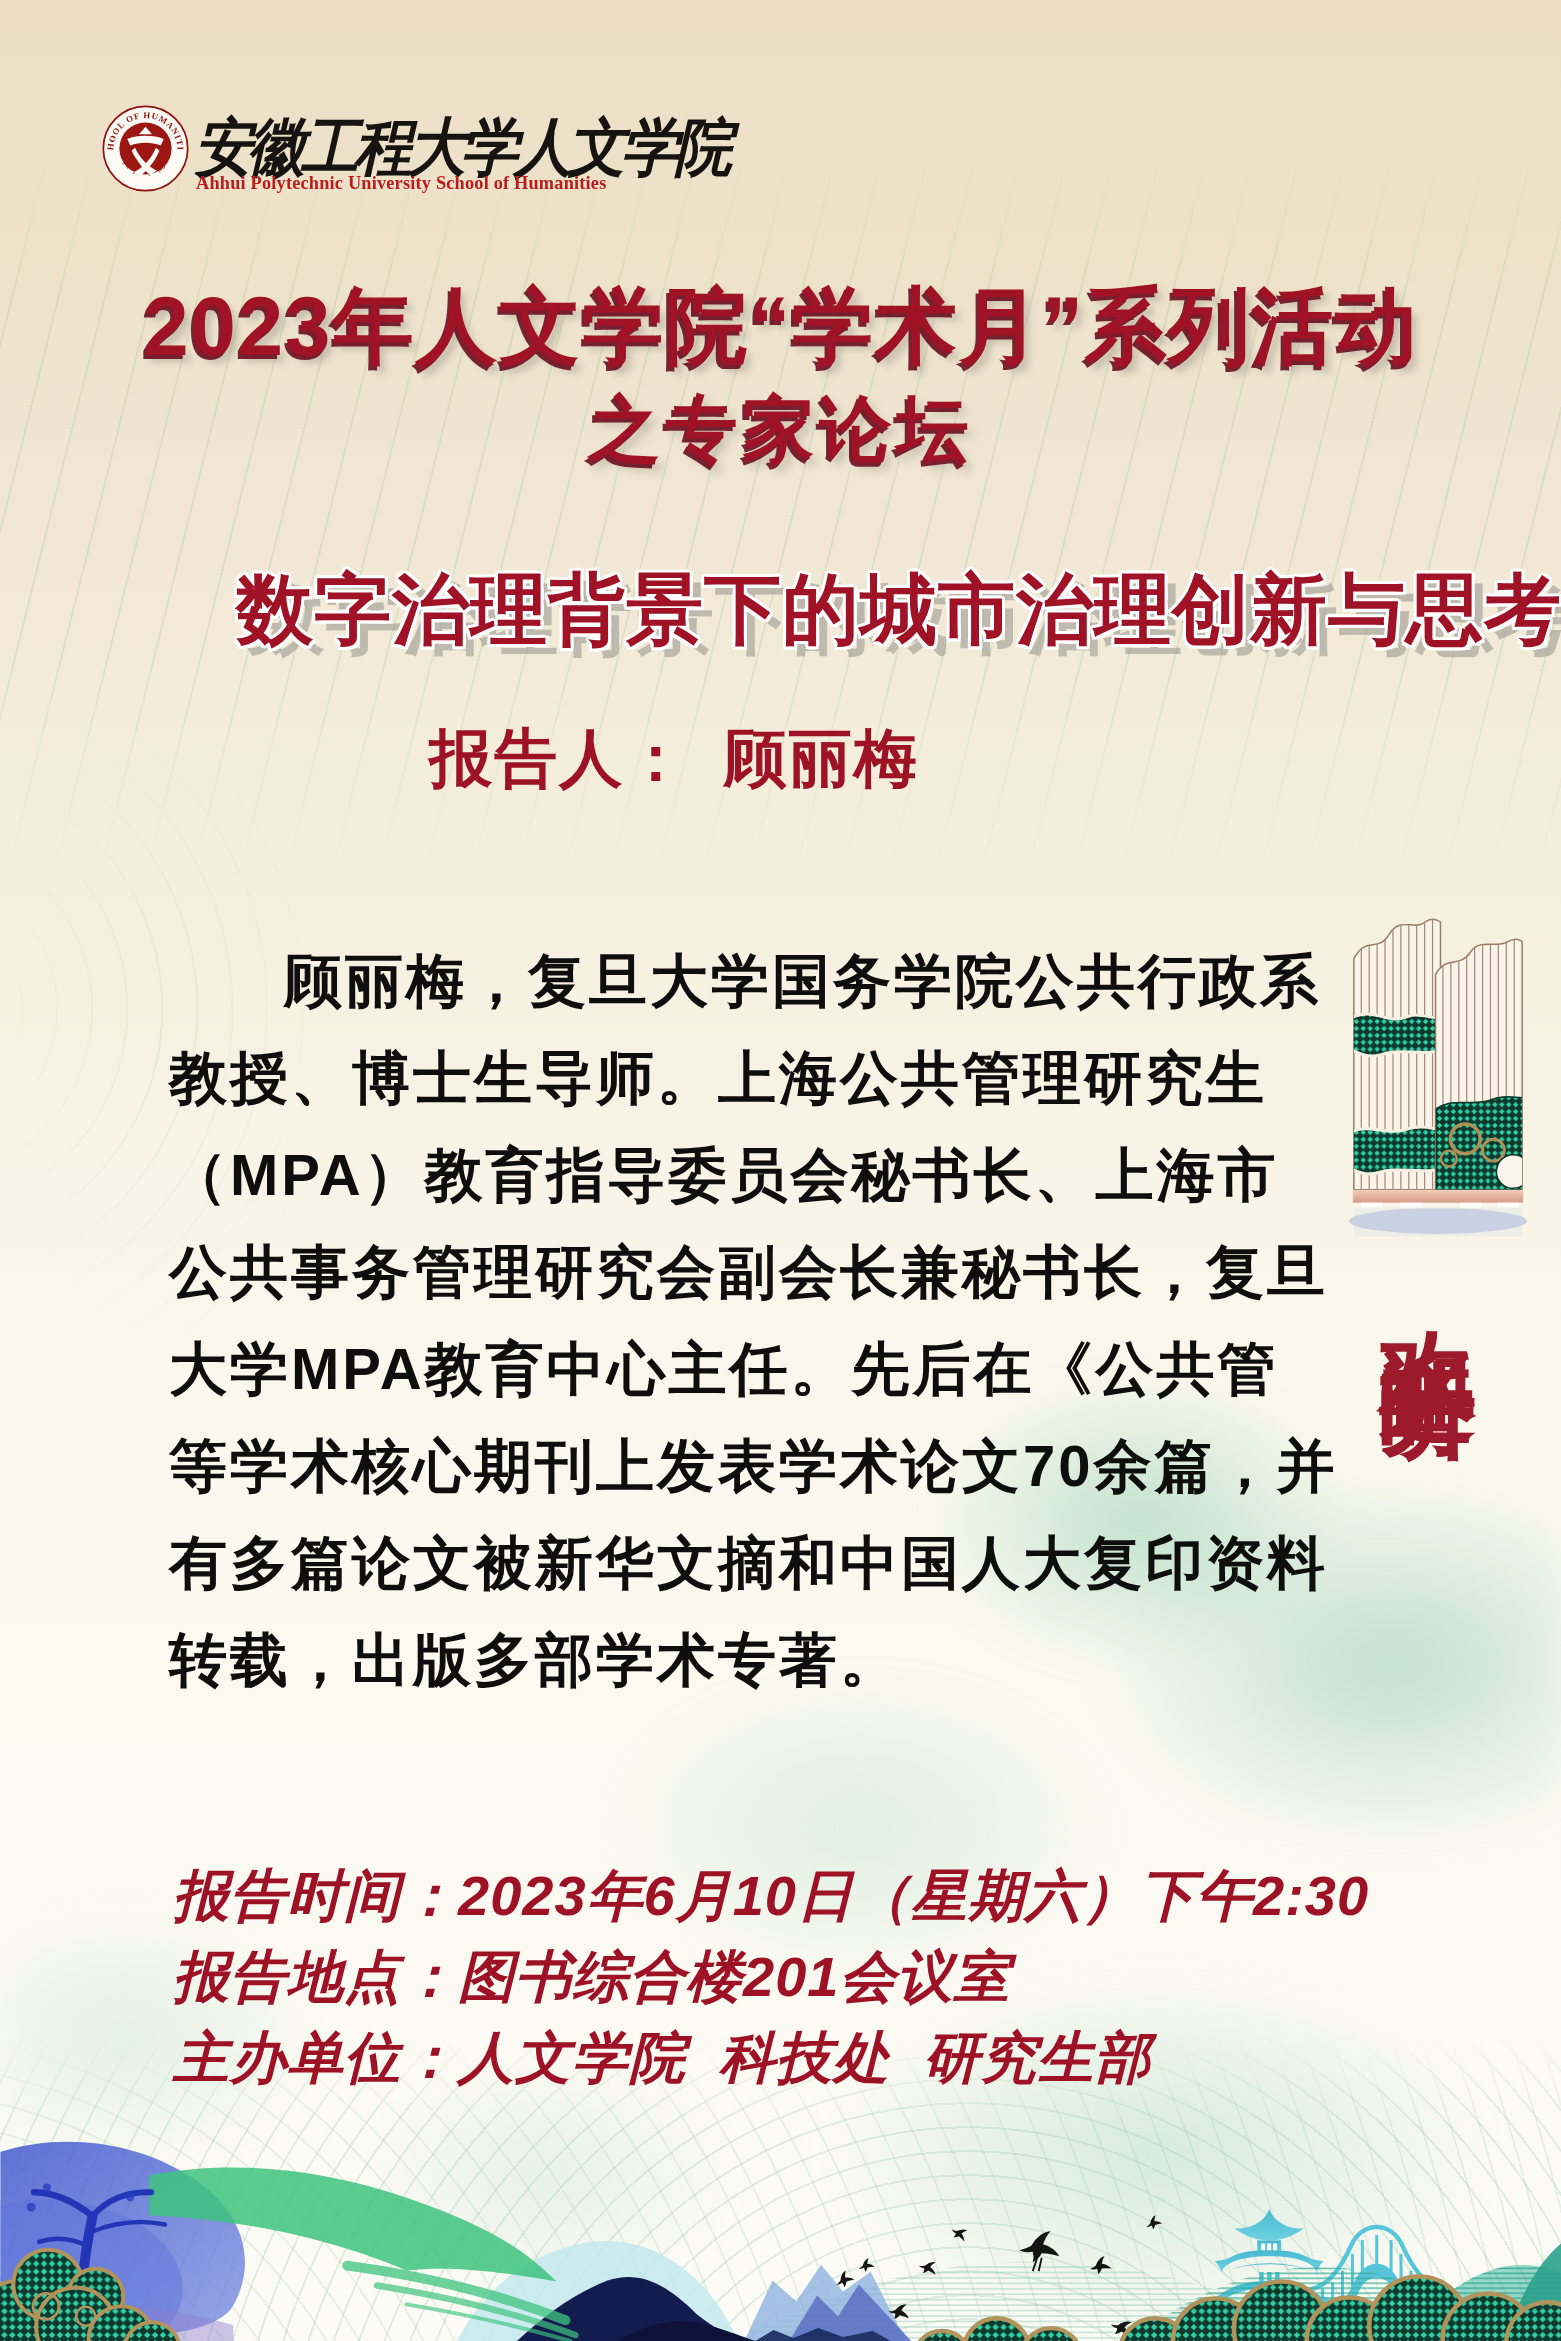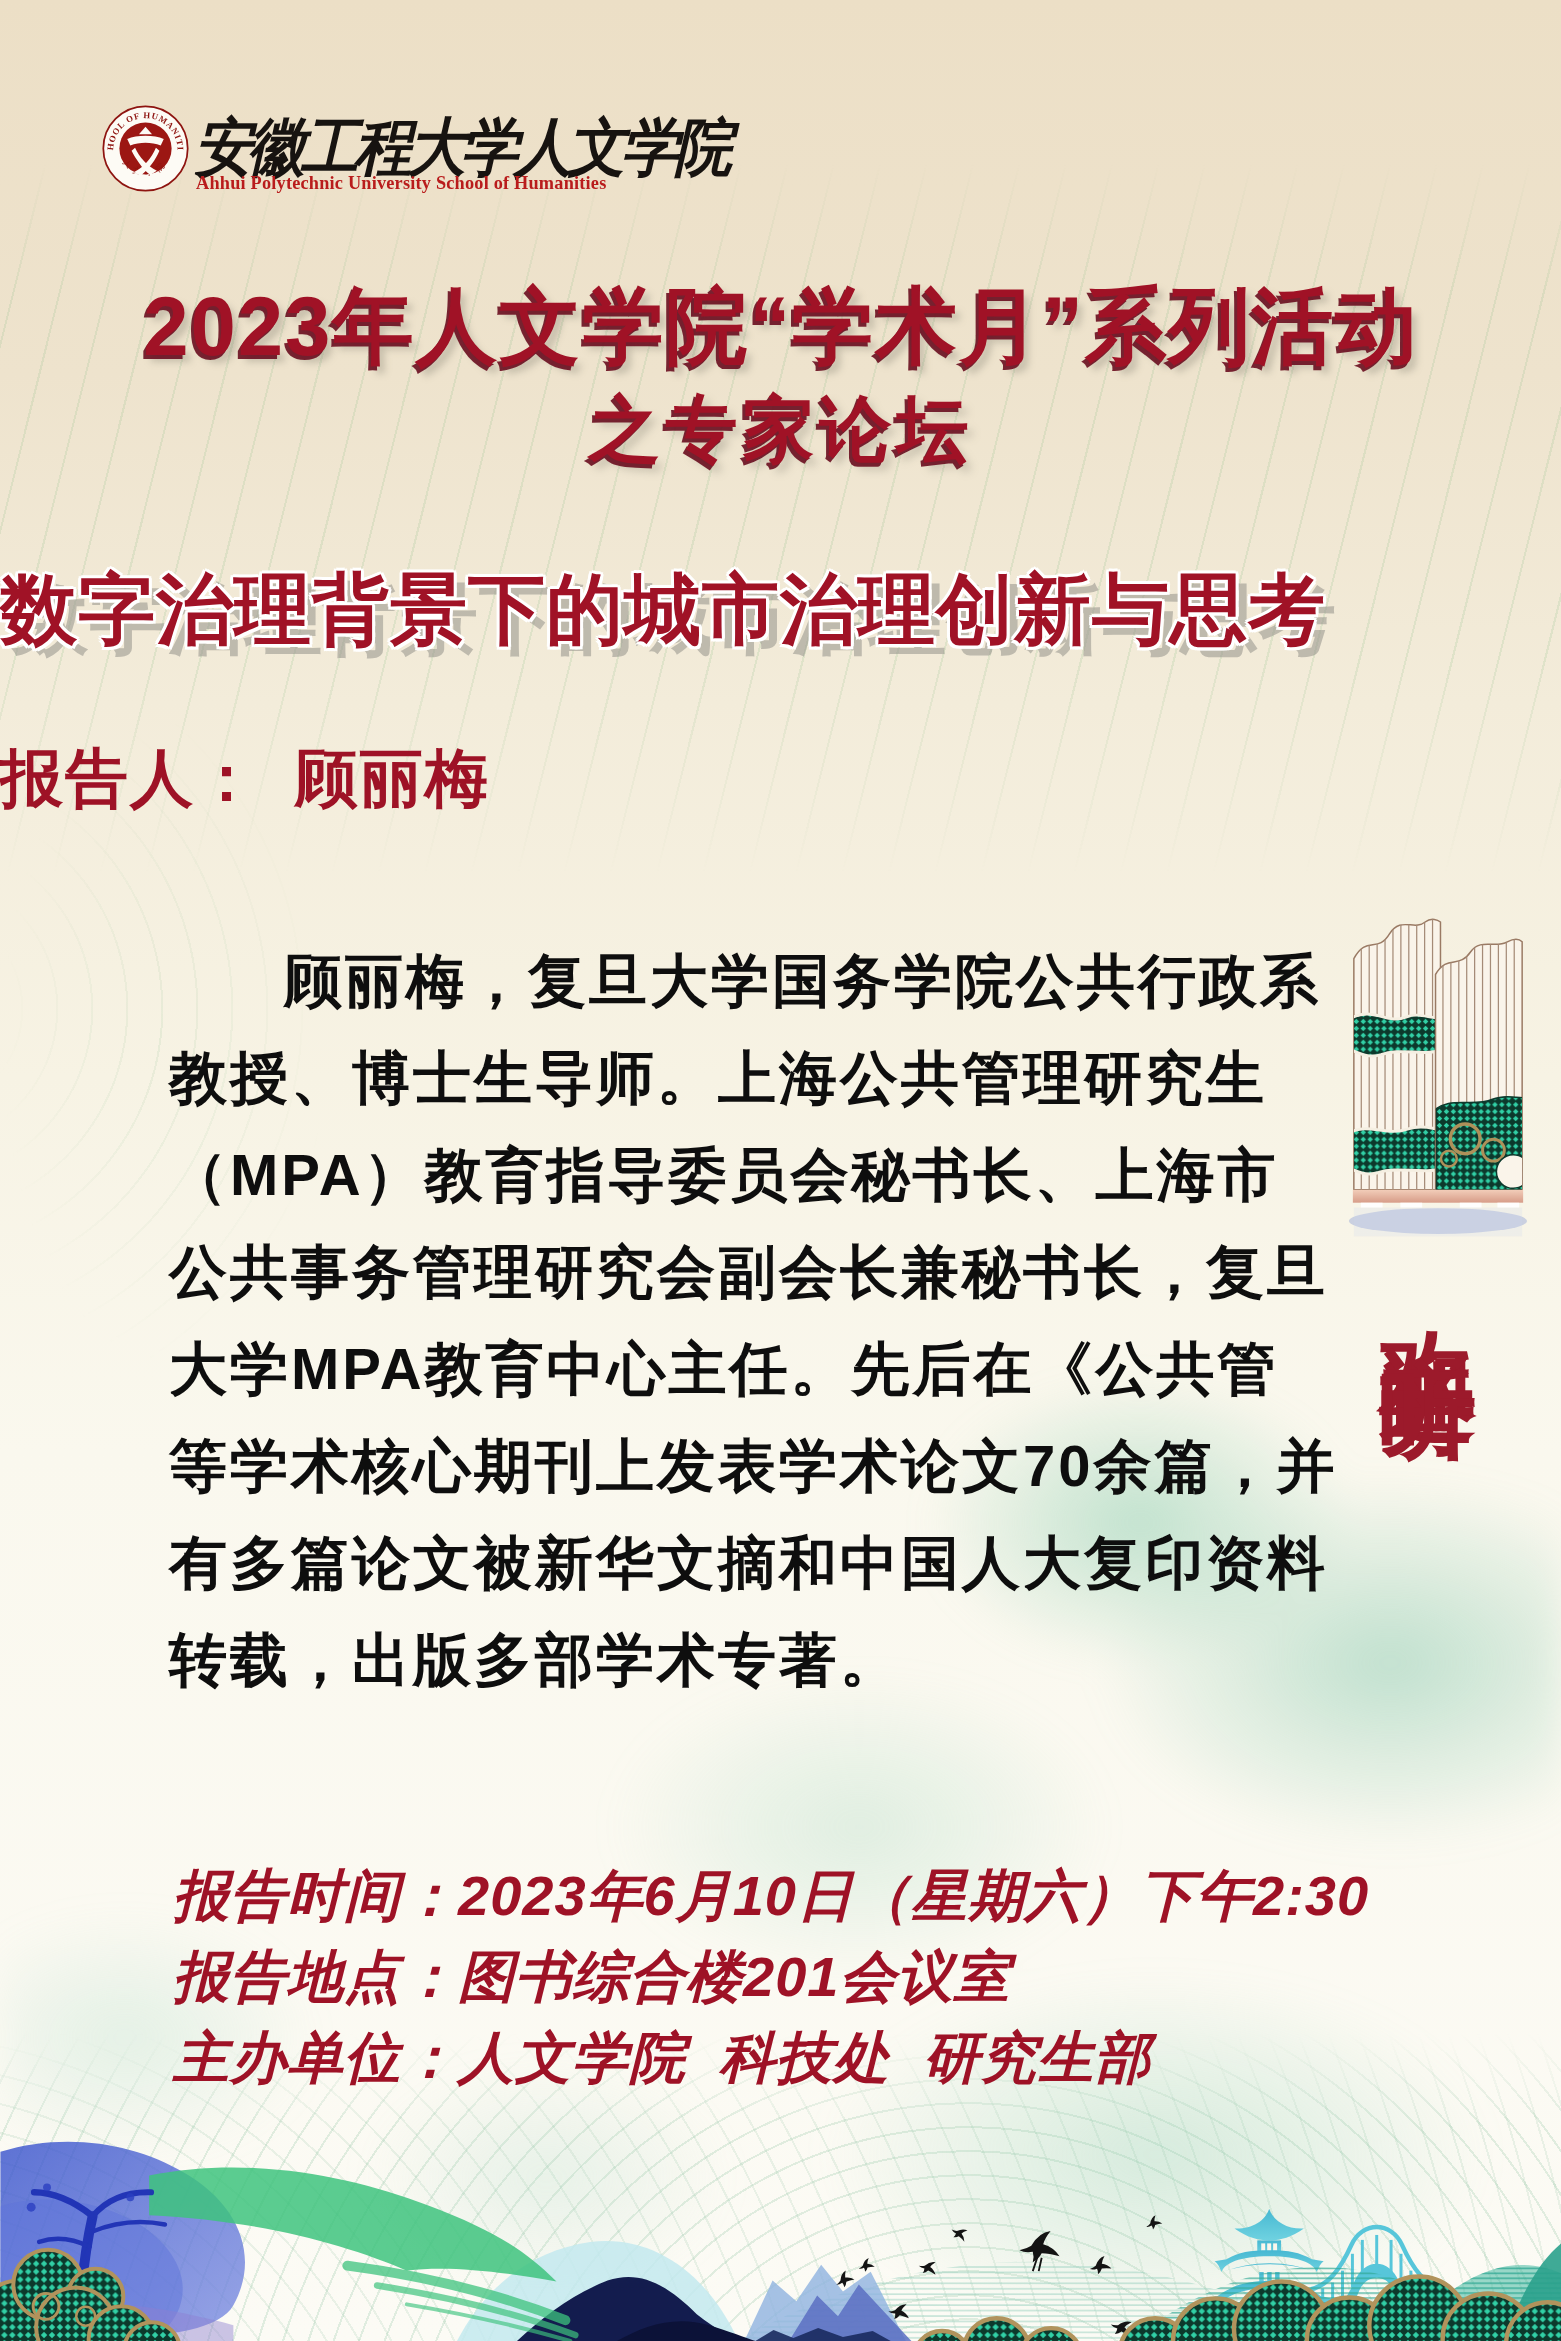--- a/index.html
+++ b/index.html
@@ -51,26 +51,26 @@
     font-family:"Liberation Serif","DejaVu Serif",serif;color:#b91c1c;white-space:nowrap;
   }
   
   .title-line{
     left:0;width:1562px;text-align:center;color:#a01226;font-weight:900;white-space:nowrap;
     text-shadow:-3px 3.5px 0 rgba(105,13,31,.9),5px 7px 8px rgba(125,122,110,.35);
   }
   .title1{top:270px;font-size:84px;letter-spacing:2px;transform:scaleX(.97);}
   .title2{top:382px;font-size:72px;letter-spacing:5px;}
   .subtitle{
-    left:0;top:559px;width:1562px;text-align:left;color:#a01226;font-weight:900;
+    left:0;top:559px;width:1562px;text-align:right;color:#a01226;font-weight:900;
     font-size:77px;letter-spacing:1px;white-space:nowrap;
     text-shadow:-3px 0 0 #fff,3px 0 0 #fff,0 -3px 0 #fff,0 3px 0 #fff,-2.5px -2.5px 0 #fff,2.5px 2.5px 0 #fff,-2.5px 2.5px 0 #fff,2.5px -2.5px 0 #fff,11px 10px 0 rgba(148,146,138,.55);
   }
   .speaker{
-    left:0;top:736px;width:1348px;text-align:left;color:#9e1226;font-weight:900;
+    left:0;top:716px;width:1348px;text-align:center;color:#9e1226;font-weight:900;
     font-size:63px;letter-spacing:2px;white-space:nowrap;
   }
   .speaker .name{margin-left:.55em;}
   
   .bio{left:169px;top:932px;width:1155px;color:#0e0e0e;font-weight:900;}
   .bio .line{font-size:58px;line-height:97px;letter-spacing:3px;white-space:nowrap;}
   .bio .indent{text-indent:115px;}
   
   .details{left:173px;top:1855px;color:#9e1226;font-weight:900;font-style:italic;}
   .details .row{font-size:56px;line-height:81px;letter-spacing:1px;white-space:pre;}

